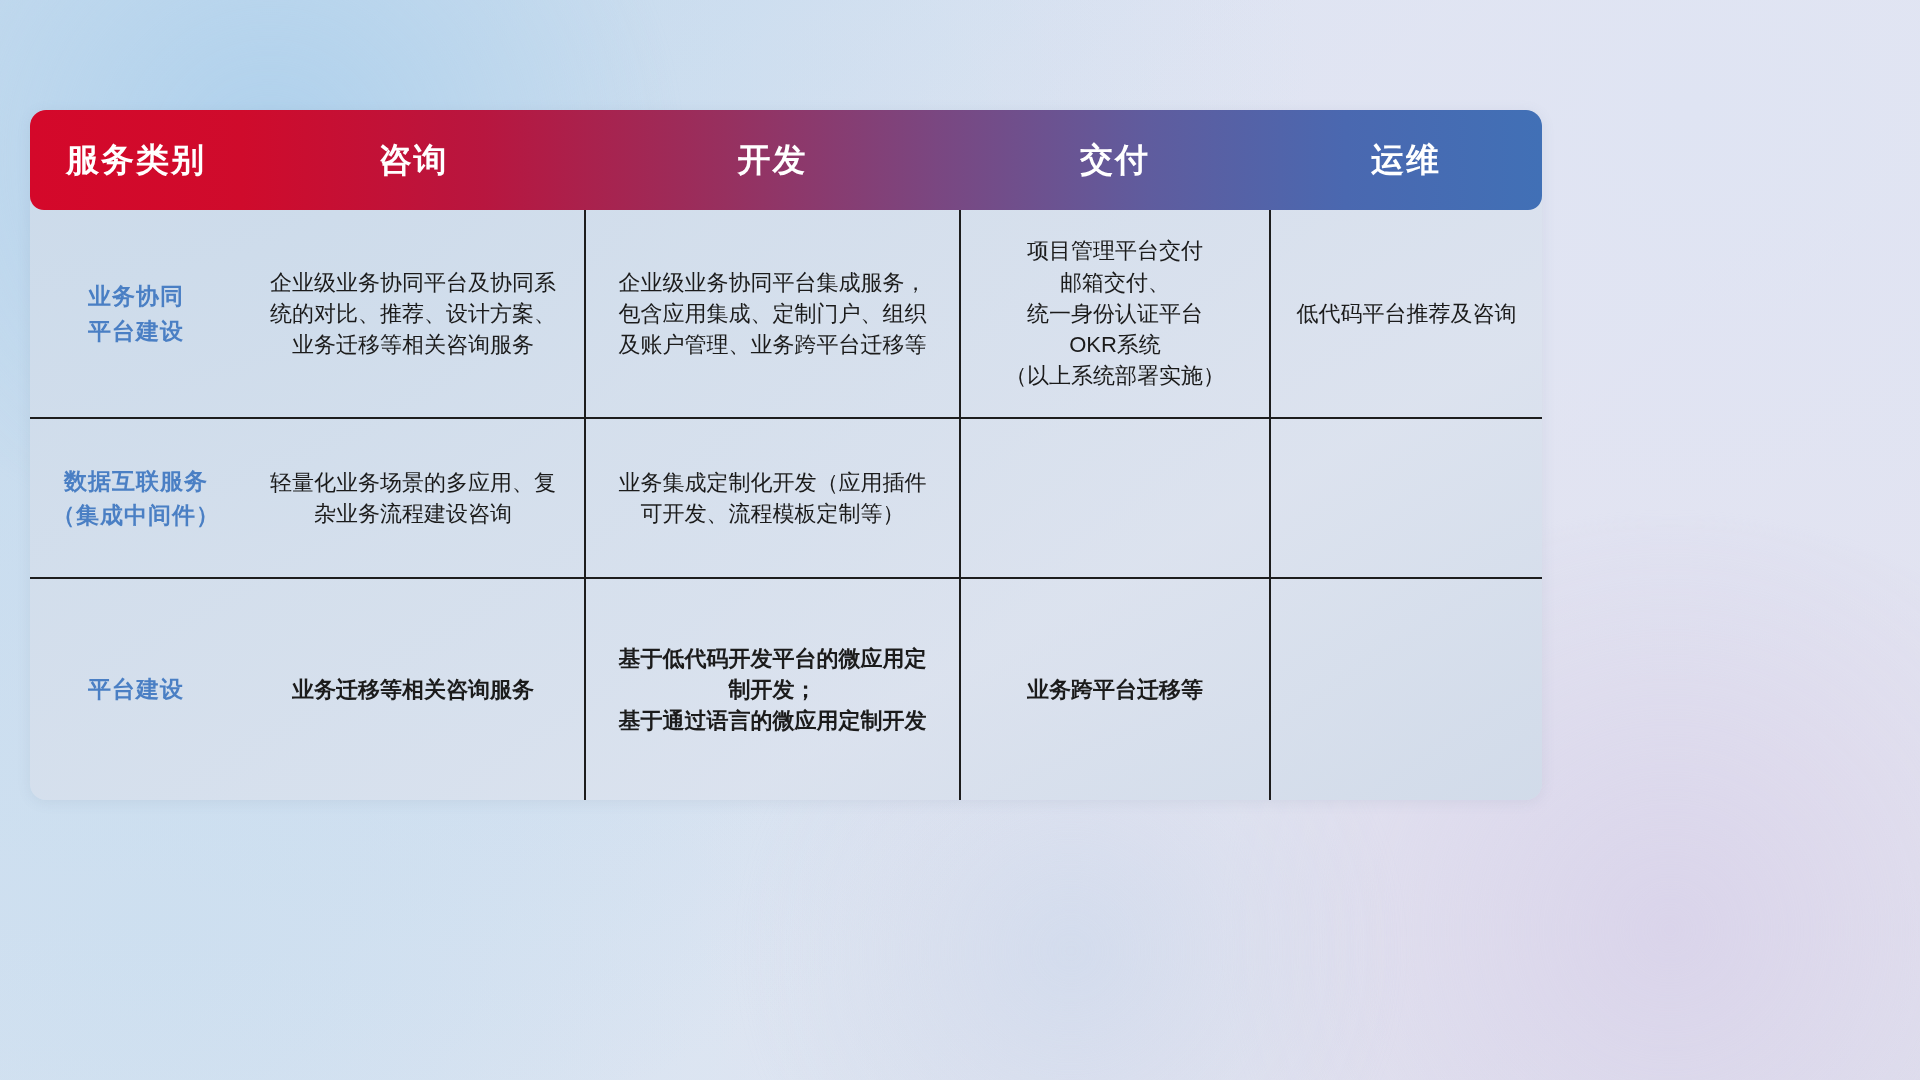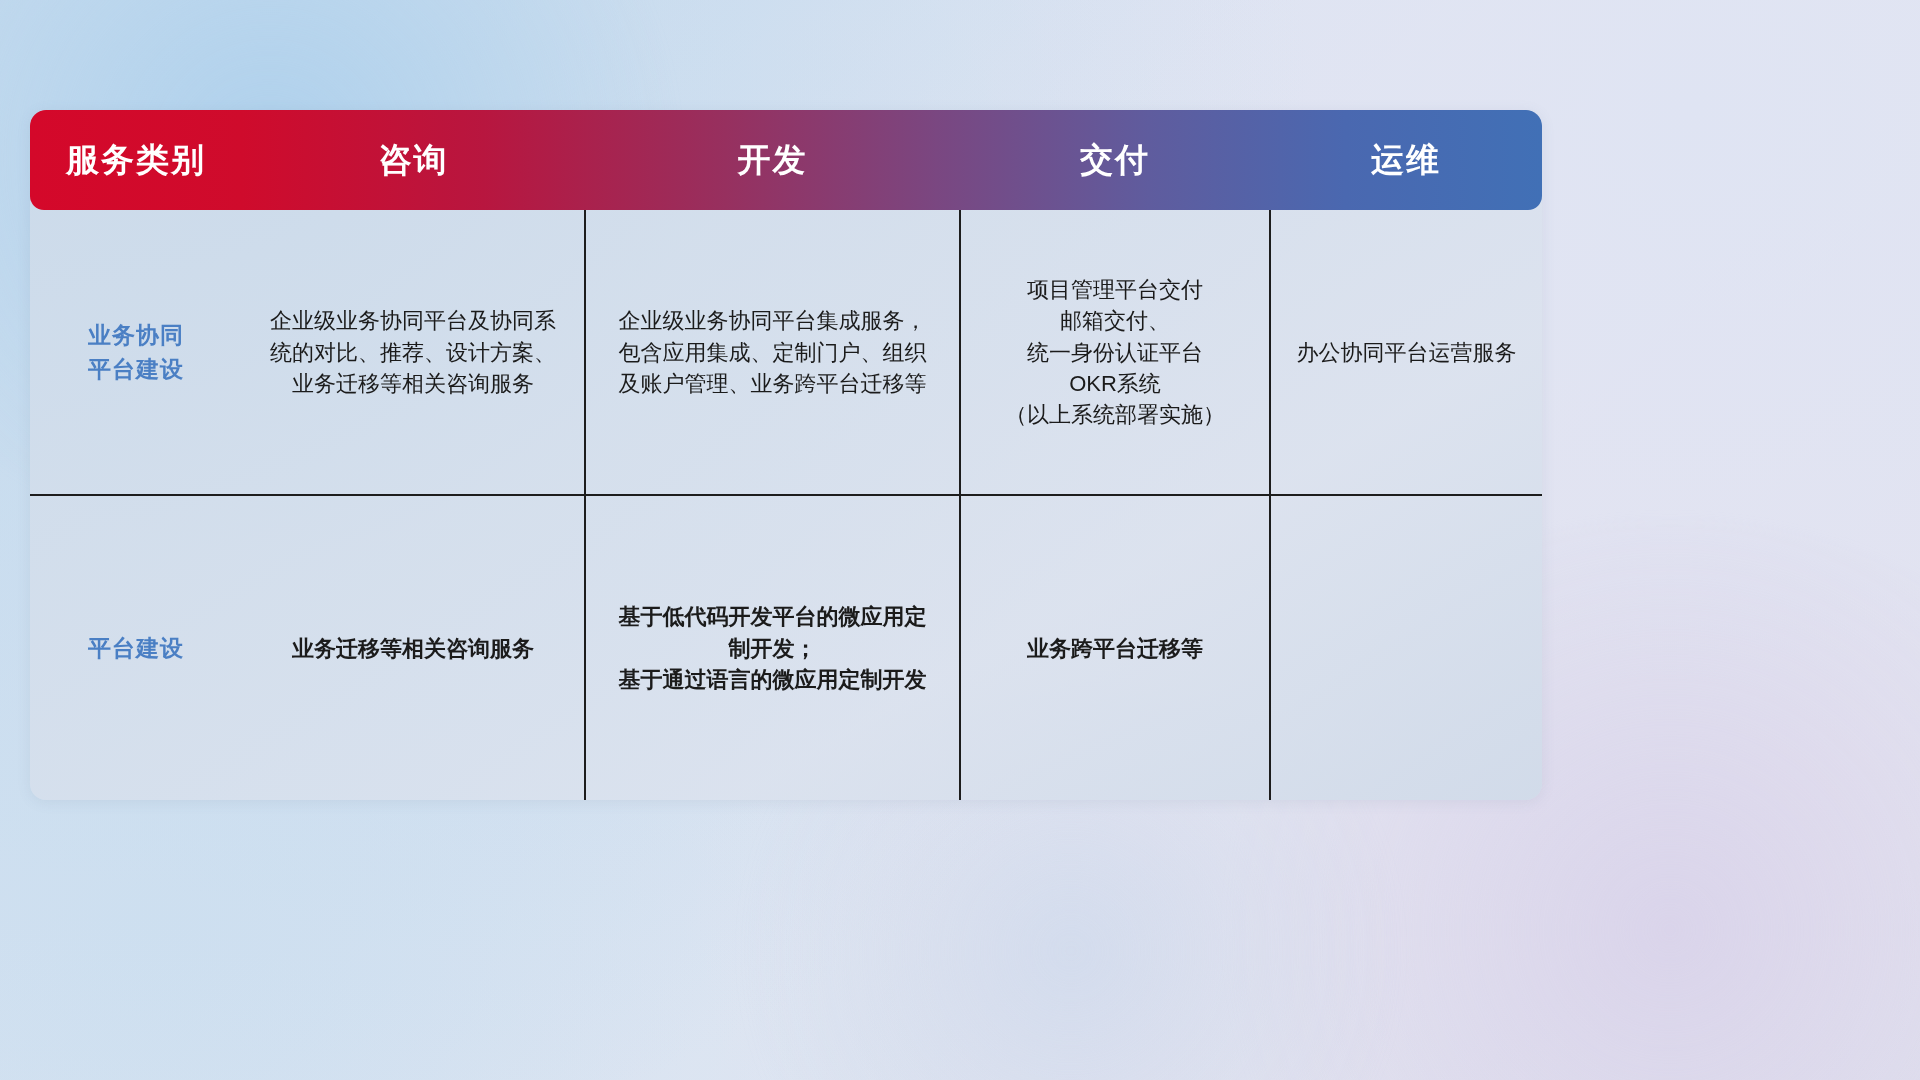--- a/index.html
+++ b/index.html
@@ -174,21 +174,31 @@
 统的对比、推荐、设计方案、
 业务迁移等相关咨询服务</td>
         <td>企业级业务协同平台集成服务，
 包含应用集成、定制门户、组织
 及账户管理、业务跨平台迁移等</td>
         <td>项目管理平台交付
 邮箱交付、
 统一身份认证平台
 OKR系统
 （以上系统部署实施）</td>
-        <td>办公协同平台运营服务</td>
+        <td>低代码平台推荐及咨询</td>
+      </tr>
+      <tr class="r2">
+        <td class="cat">数据互联服务
+（集成中间件）</td>
+        <td>轻量化业务场景的多应用、复
+杂业务流程建设咨询</td>
+        <td>业务集成定制化开发（应用插件
+可开发、流程模板定制等）</td>
+        <td></td>
+        <td></td>
       </tr>
       <tr class="r3">
         <td class="cat">平台建设</td>
         <td>业务迁移等相关咨询服务</td>
         <td>基于低代码开发平台的微应用定
 制开发；
 基于通过语言的微应用定制开发</td>
         <td>业务跨平台迁移等</td>
         <td></td>
       </tr>

